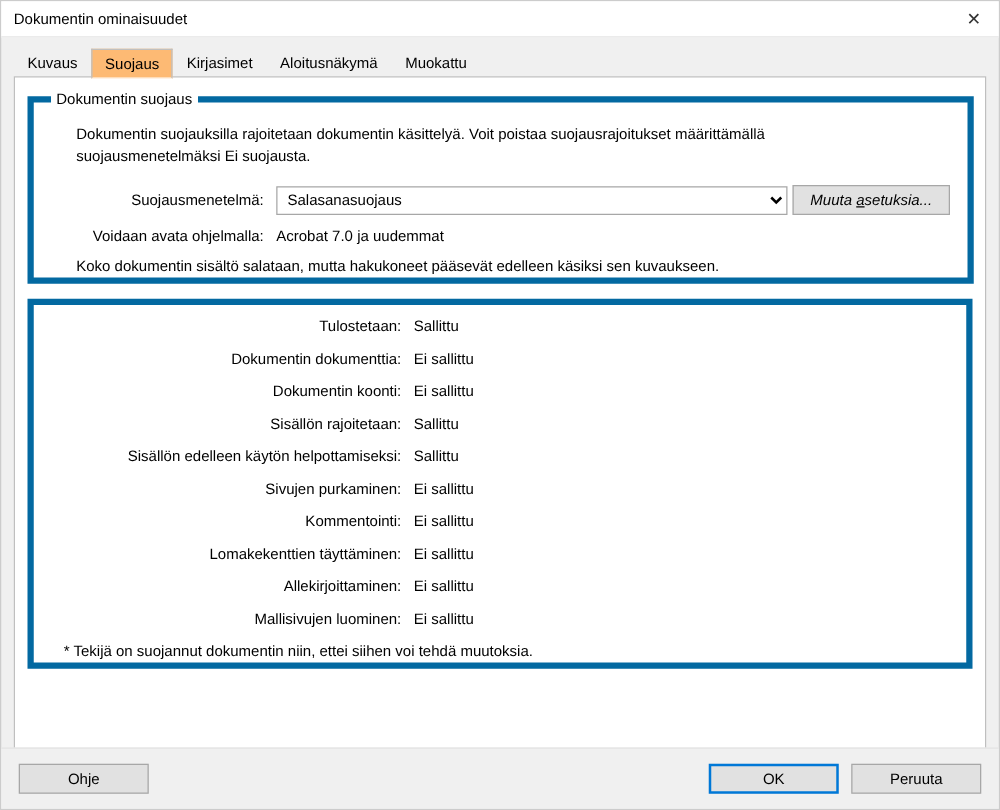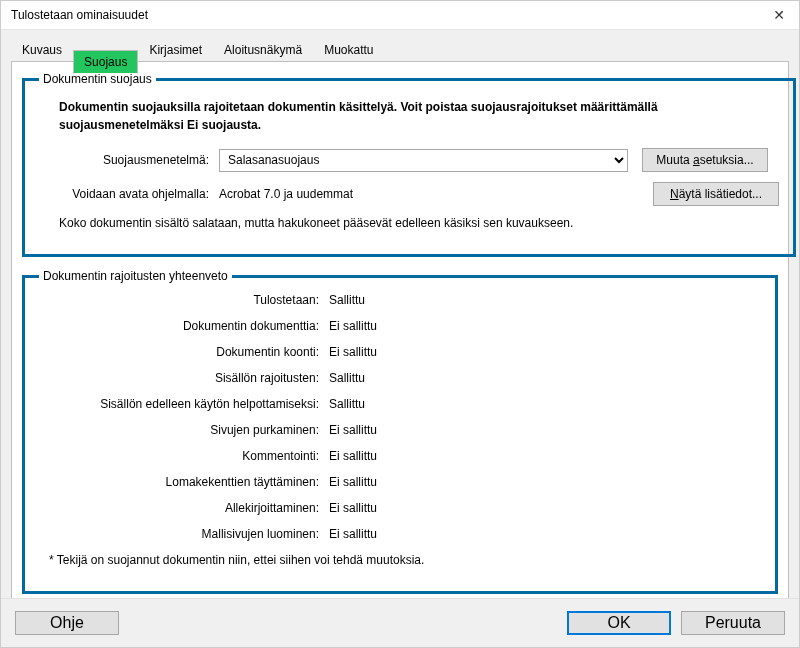--- a/index.html
+++ b/index.html
@@ -60,46 +60,46 @@
   }
   .tab {
     padding: 4px 10px 4px 10px;
     border: 1px solid transparent;
     border-bottom: none;
     color: #000;
     cursor: default;
     margin-right: 0;
   }
   .tab.active {
-    background: #22c55e;
+    background: #fdba74;
     border: 1px solid #bfbfbf;
     border-bottom: 1px solid #fff;
     position: relative;
-    top: 13px;
+    top: 2px;
   }
 
   .tab-page {
     border: 1px solid #bfbfbf;
     background: #fff;
     padding: 10px 10px 12px 10px;
     min-height: 540px;
     box-sizing: border-box;
   }
 
   fieldset {
-    border: 3px solid #0369a1;
+    border: 5px solid #0369a1;
     margin: 0 0 12px 0;
-    padding: 10px 14px 24px 14px;
+    padding: 10px 14px 2px 14px;
   }
   legend {
     padding: 0 4px;
     font-size: 12px;
   }
 
-  .intro { margin: 2px 0 14px 20px; line-height: 1.5; max-width: 600px; font-weight: bold; }
+  .intro { margin: 2px 0 14px 20px; line-height: 1.5; max-width: 600px; }
 
   .row {
     display: flex;
     align-items: center;
     margin-bottom: 10px;
     justify-content: center;
   }
   .row .label {
     width: 170px;
     text-align: right;
@@ -118,21 +118,22 @@
   }
   .btn {
     min-width: 126px;
     height: 24px;
     border: 1px solid #a7a7a7;
     background: #e1e1e1;
     font-family: inherit;
     font-size: 12px;
     cursor: default;
     padding: 0 10px;
-    margin-left: 14px;
+    margin-left: 4px;
+    font-style: italic;
   }
 
   .note { margin: 10px 0 0 20px; }
 
   .summary-row {
     display: flex;
     margin: 0 0 12px 0;
   }
   .summary-row .k {
     width: 280px;
@@ -154,34 +155,34 @@
     background: #f0f0f0;
     border-top: 1px solid #e2e2e2;
   }
   .bottom-bar .right { display:flex; gap:10px;margin-left:42px; }
   .btn-bottom {
     min-width: 104px;
     height: 24px;
     border: 1px solid #a7a7a7;
     background: #e1e1e1;
     font-family: inherit;
-    font-size: 16px;
+    font-size: 12px;
     cursor: default;
   }
   .btn-default { border: 2px solid #0078d7; background:#e1e1e1; }
 
   .underline-accesskey { text-decoration: underline; }
 </style>
 </head>
 <body>
 
 <div class="window">
 
   <div class="titlebar">
-    <span class="title">Tulostetaan ominaisuudet</span>
+    <span class="title">Dokumentin ominaisuudet</span>
     <div class="close-btn">
       <span>✕</span>
     </div>
   </div>
 
   <div class="client">
 
     <div class="tabs">
       <div class="tab"><span>Kuvaus</span></div>
       <div class="tab active"><span>Suojaus</span></div>
@@ -204,45 +205,43 @@
               <option>Salasanasuojaus</option>
             </select>
             <button class="btn" id="btn-change">Muuta <span class="underline-accesskey">a</span>setuksia...</button>
           </div>
         </div>
 
         <div class="row">
           <div class="label">Voidaan avata ohjelmalla:</div>
           <div class="ctrl">
             <span style="width:420px; display:inline-block;">Acrobat 7.0 ja uudemmat</span>
-            <button class="btn" id="btn-details"><span class="underline-accesskey">N</span>äytä lisätiedot...</button>
           </div>
         </div>
 
         <div class="note">Koko dokumentin sisältö salataan, mutta hakukoneet pääsevät edelleen käsiksi sen kuvaukseen.</div>
       </fieldset>
 
       <fieldset>
-        <legend>Dokumentin rajoitusten yhteenveto</legend>
 
         <div id="restrictions-list">
             <div class="summary-row">
               <div class="k">Tulostetaan:</div>
               <div class="v">Sallittu</div>
             </div>
             <div class="summary-row">
               <div class="k">Dokumentin dokumenttia:</div>
               <div class="v">Ei sallittu</div>
             </div>
             <div class="summary-row">
               <div class="k">Dokumentin koonti:</div>
               <div class="v">Ei sallittu</div>
             </div>
             <div class="summary-row">
-              <div class="k">Sisällön rajoitusten:</div>
+              <div class="k">Sisällön rajoitetaan:</div>
               <div class="v">Sallittu</div>
             </div>
             <div class="summary-row">
               <div class="k">Sisällön edelleen käytön helpottamiseksi:</div>
               <div class="v">Sallittu</div>
             </div>
             <div class="summary-row">
               <div class="k">Sivujen purkaminen:</div>
               <div class="v">Ei sallittu</div>
             </div>

